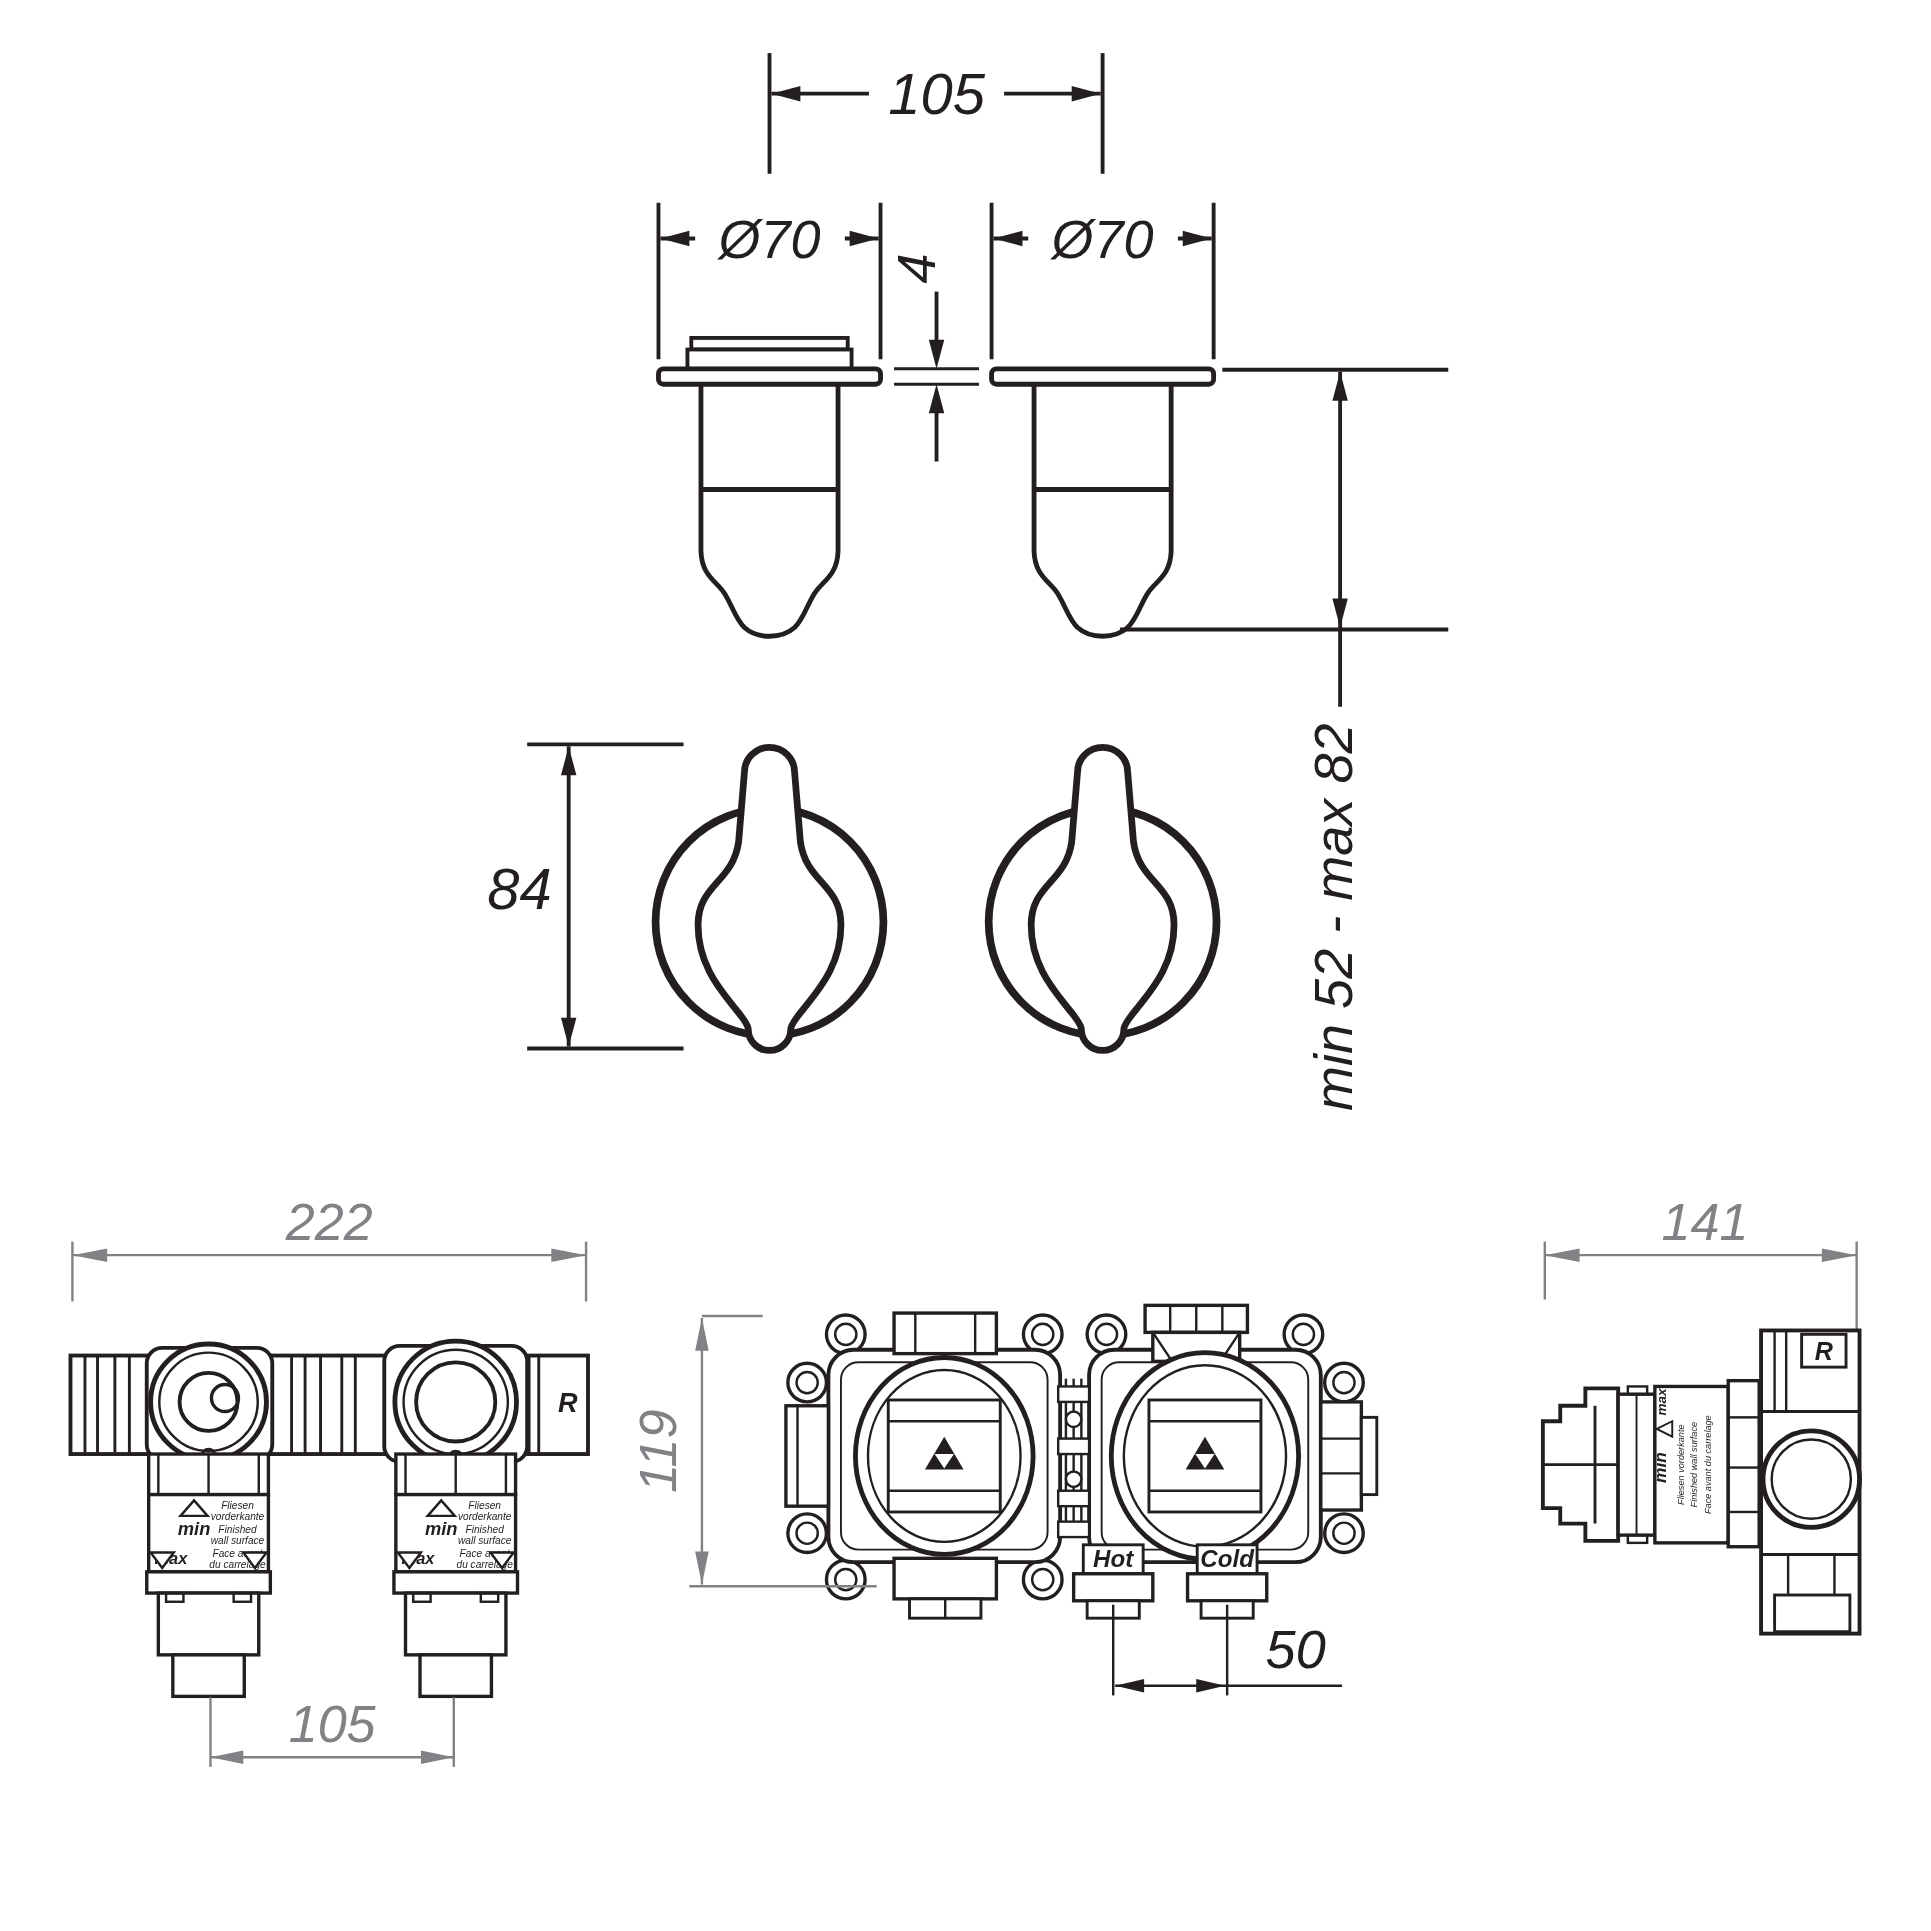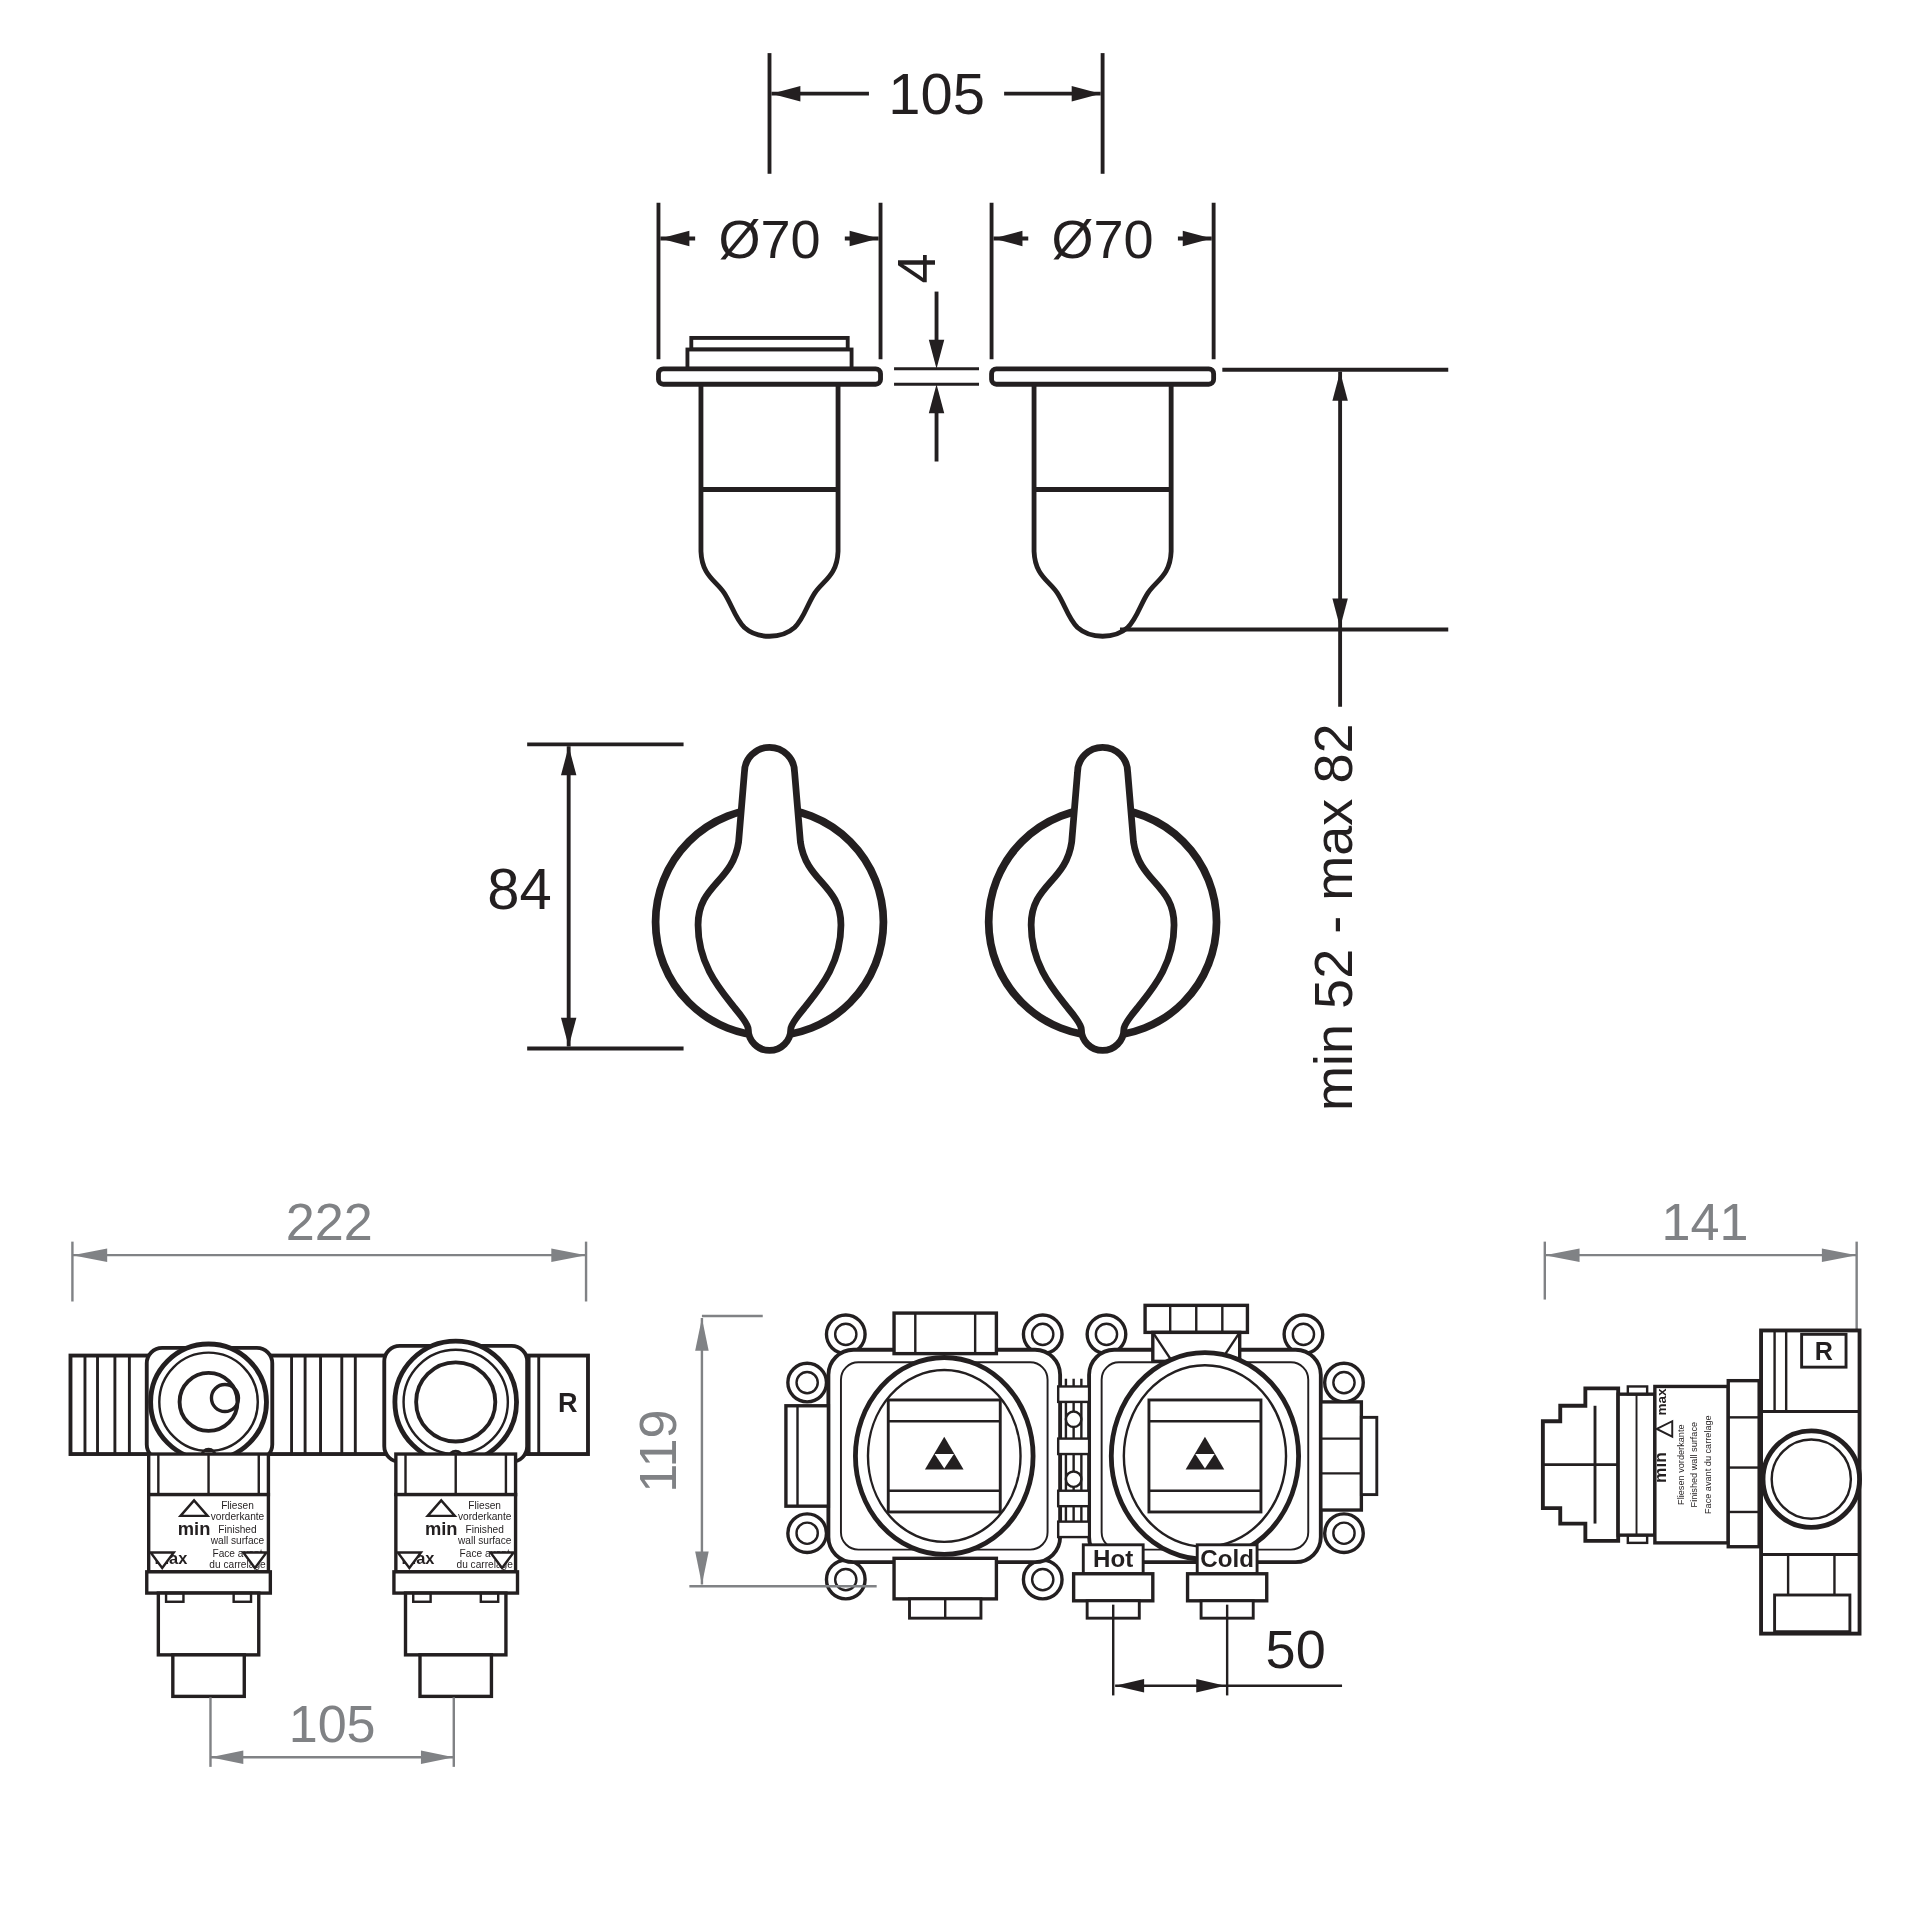--- a/index.html
+++ b/index.html
@@ -1,17 +1,17 @@
 <!DOCTYPE html>
 <html><head>
 <meta charset="utf-8">
 <style>
   html,body{margin:0;padding:0;background:#ffffff;}
   #canvas{position:relative;width:1931px;height:1931px;background:#ffffff;overflow:hidden;
-          font-family:"Liberation Sans", sans-serif;}
+          font-family:"Liberation Sans", sans-serif;font-style:italic;}
   svg{position:absolute;left:0;top:0;}
   
   .k  {stroke:#231f20;fill:none;}
   .kw {stroke:#231f20;fill:#ffffff;}
   .kf {fill:#231f20;stroke:none;}
   .g  {stroke:#808285;fill:none;}
   .gf {fill:#808285;stroke:none;}
   text{font-family:"Liberation Sans", sans-serif;}
   .dimk{fill:#231f20;font-size:60px;}
   .dimk2{fill:#231f20;font-size:56px;}

